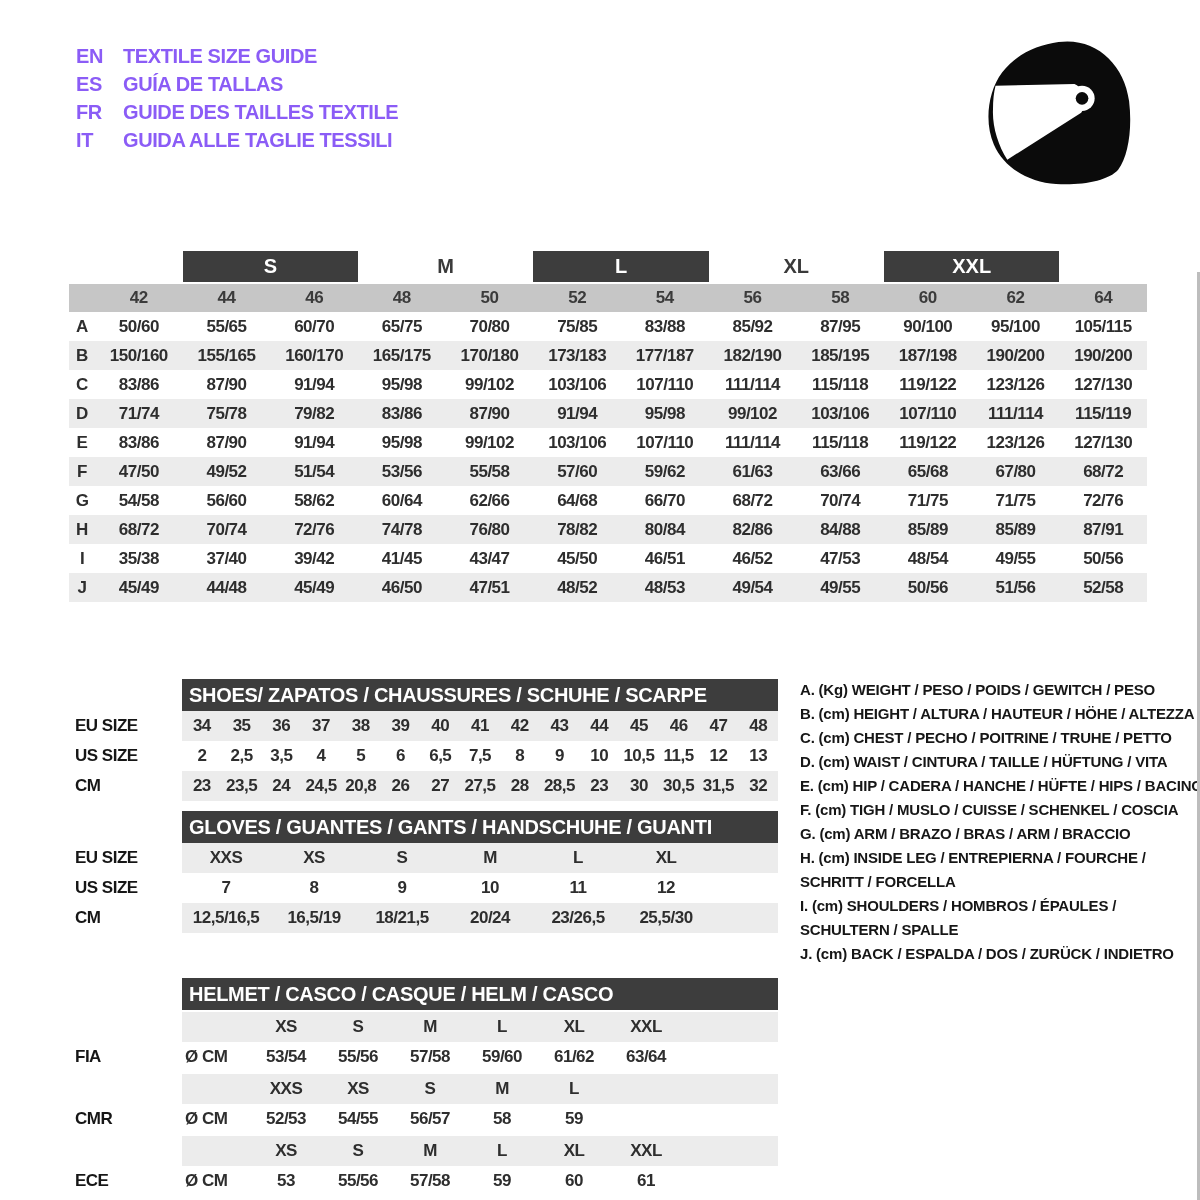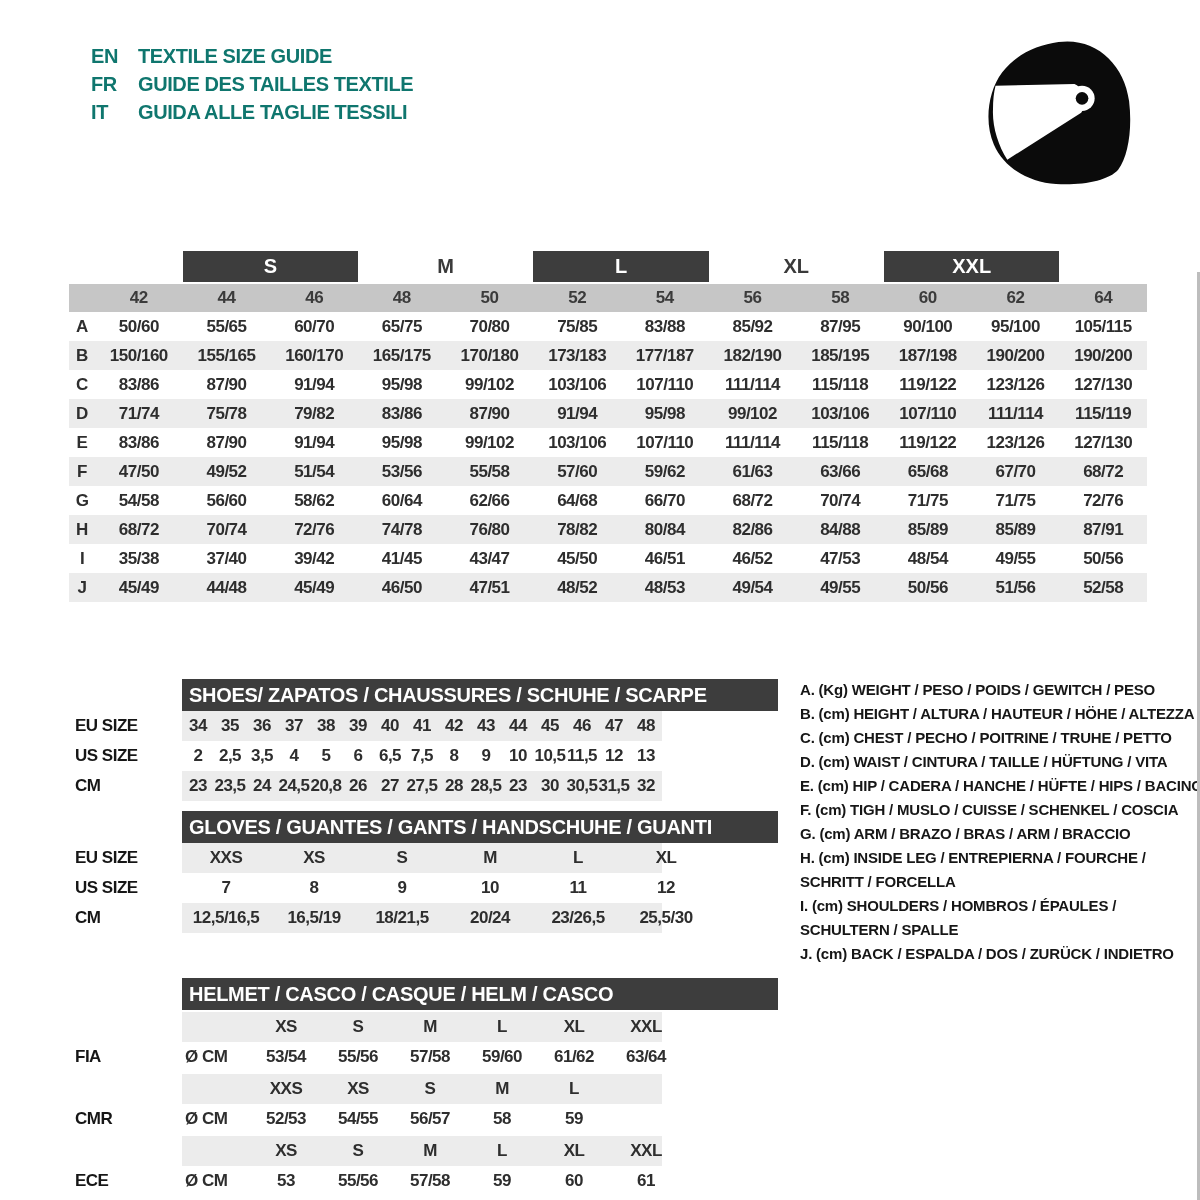--- a/index.html
+++ b/index.html
@@ -2,21 +2,21 @@
 <html><head>
 <meta charset="utf-8">
 <style>
   html,body { margin:0; padding:0; background:#ffffff; }
   body { width:1200px; height:1200px; position:relative; overflow:hidden;
          font-family:"Liberation Sans", sans-serif; color:#1a1a1a; }
 
   
   #titles { position:absolute; left:76px; top:42px; }
   .title-row { display:grid; grid-template-columns:47px auto; height:28px; align-items:center;
-               font-size:20px; font-weight:bold; letter-spacing:-0.4px; color:#0f766e;margin-left:15px; }
+               font-size:20px; font-weight:bold; letter-spacing:-0.4px; color:#8b5cf6; }
 
   
   #helmet-logo { position:absolute; left:972px; top:30px; }
 
   
   #main-table { position:absolute; left:69px; top:251px; width:1078px; }
   .t-head { display:grid; grid-template-columns:26px repeat(12,1fr); height:31px; }
   .size-box { background:#3d3d3d; color:#ffffff; display:flex; align-items:center; justify-content:center;
               font-size:20px; font-weight:bold; }
   .size-text { color:#3a3a3a; display:flex; align-items:center; justify-content:center;
@@ -32,21 +32,21 @@
   .section { position:absolute; left:75px; width:703px; }
   #shoes-section  { top:679px; }
   #gloves-section { top:811px; }
   #helmet-section { top:978px; }
   .sec-bar { margin-left:107px; width:596px; height:32px; background:#3d3d3d; color:#ffffff;
              font-size:20px; font-weight:bold; letter-spacing:-0.3px; display:flex; align-items:center;
              padding-left:7px; box-sizing:border-box; }
   .sec-row { display:flex; height:30px; }
   .sec-label { width:107px; display:flex; align-items:center; font-size:17px; font-weight:bold;
                letter-spacing:-0.5px; color:#161616; }
-  .sec-grid { width:480px; display:grid; align-items:center; text-align:center; font-size:17px;
+  .sec-grid { width:596px; display:grid; align-items:center; text-align:center; font-size:17px;
               font-weight:bold; letter-spacing:-0.5px; color:#2e2e2e; }
   .g15 { grid-template-columns:repeat(15,1fr); }
   .g6  { grid-template-columns:repeat(6,88px) 1fr; }
   .gH  { grid-template-columns:68px repeat(6,72px) 1fr; }
   .gray { background:#ececec; }
   .gap { margin-top:2px; }
   .unit-cell { text-align:left; padding-left:3px; }
 
   
   #legend { position:absolute; left:800px; top:678px; font-size:15px; font-weight:bold;
@@ -55,20 +55,24 @@
   
   #right-edge { position:absolute; right:0; top:272px; bottom:0; width:3px; background:#bdbdbd; }
 </style>
 </head>
 <body>
 
 <div id="titles">
     <div class="title-row">
       <span>EN</span>
       <span>TEXTILE SIZE GUIDE</span>
+    </div>
+    <div class="title-row">
+      <span>ES</span>
+      <span>GUÍA DE TALLAS</span>
     </div>
     <div class="title-row">
       <span>FR</span>
       <span>GUIDE DES TAILLES TEXTILE</span>
     </div>
     <div class="title-row">
       <span>IT</span>
       <span>GUIDA ALLE TAGLIE TESSILI</span>
     </div>
   </div>
@@ -186,21 +190,21 @@
         <span style="grid-column: 2;">47/50</span>
         <span style="grid-column: 3;">49/52</span>
         <span style="grid-column: 4;">51/54</span>
         <span style="grid-column: 5;">53/56</span>
         <span style="grid-column: 6;">55/58</span>
         <span style="grid-column: 7;">57/60</span>
         <span style="grid-column: 8;">59/62</span>
         <span style="grid-column: 9;">61/63</span>
         <span style="grid-column: 10;">63/66</span>
         <span style="grid-column: 11;">65/68</span>
-        <span style="grid-column: 12;">67/70</span>
+        <span style="grid-column: 12;">67/80</span>
         <span style="grid-column: 13;">68/72</span>
       </div>
       <div class="t-row">
         <span>G</span>
         <span style="grid-column: 2;">54/58</span>
         <span style="grid-column: 3;">56/60</span>
         <span style="grid-column: 4;">58/62</span>
         <span style="grid-column: 5;">60/64</span>
         <span style="grid-column: 6;">62/66</span>
         <span style="grid-column: 7;">64/68</span>

